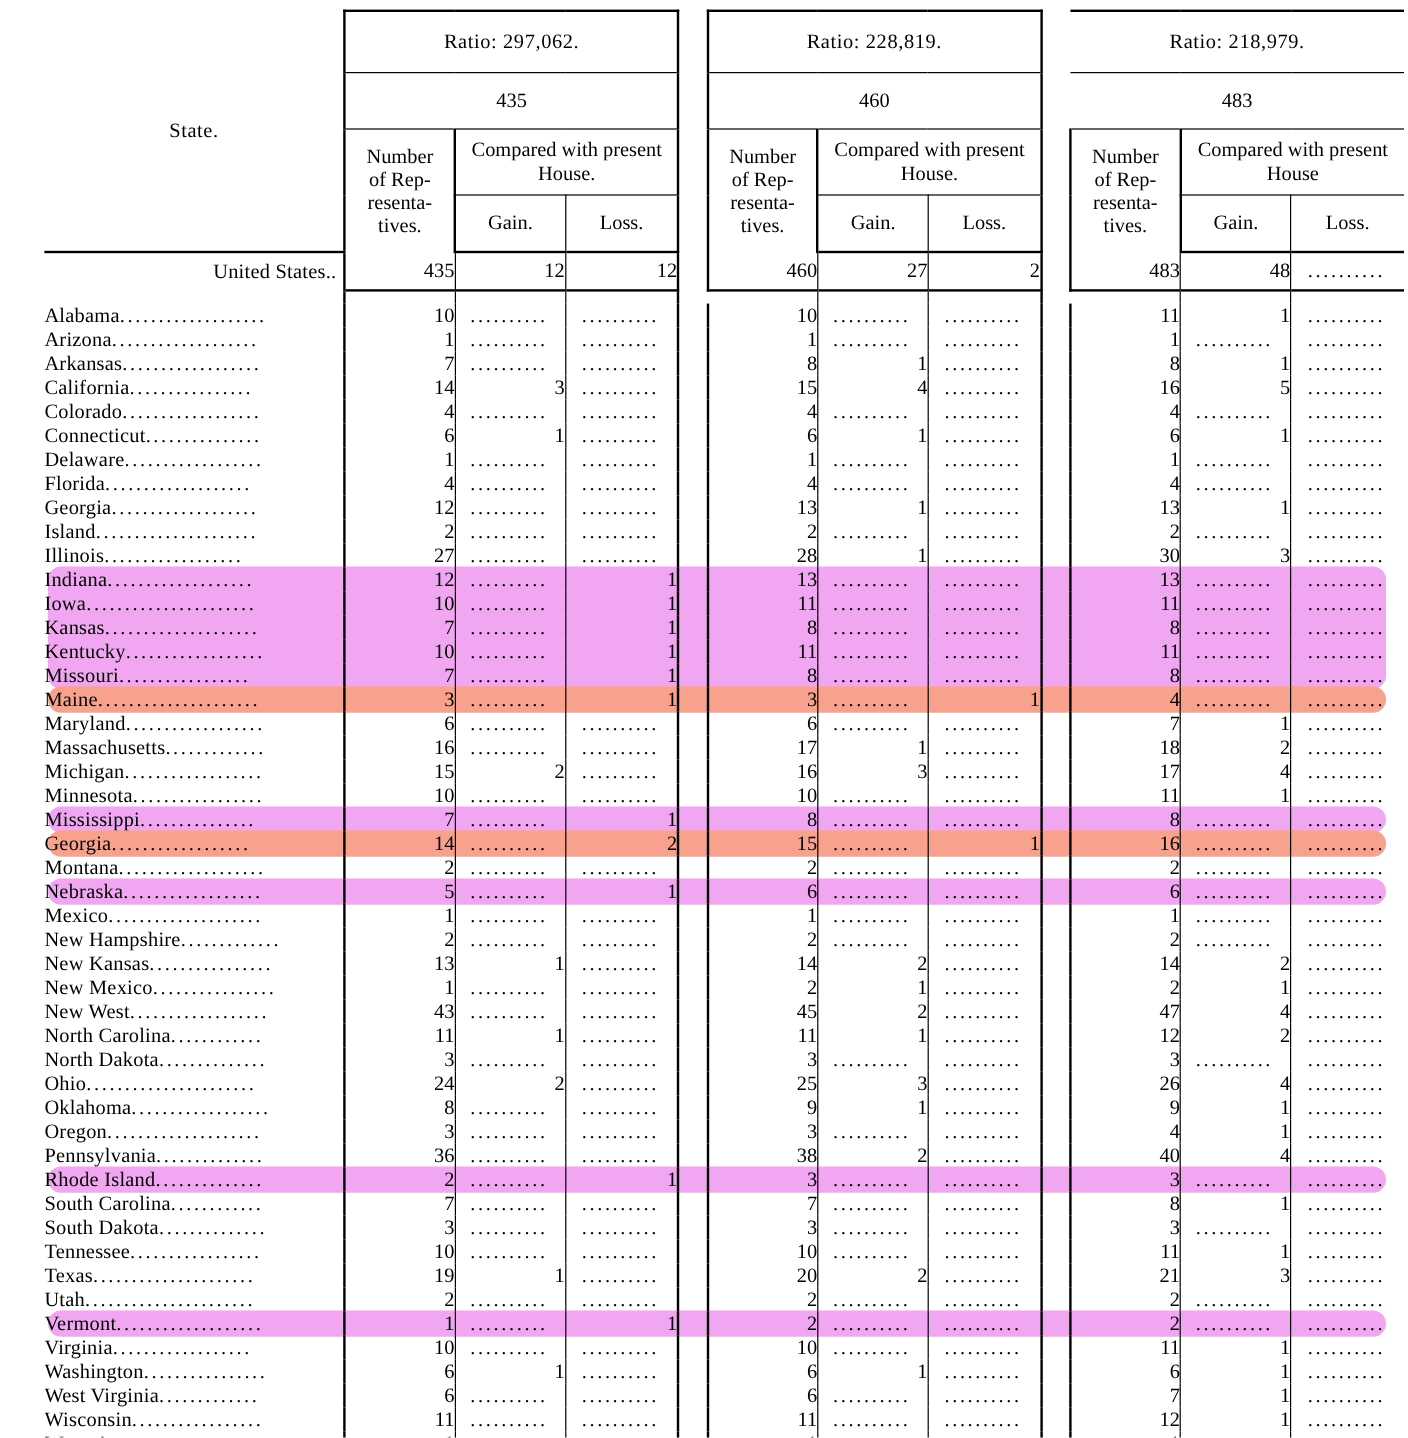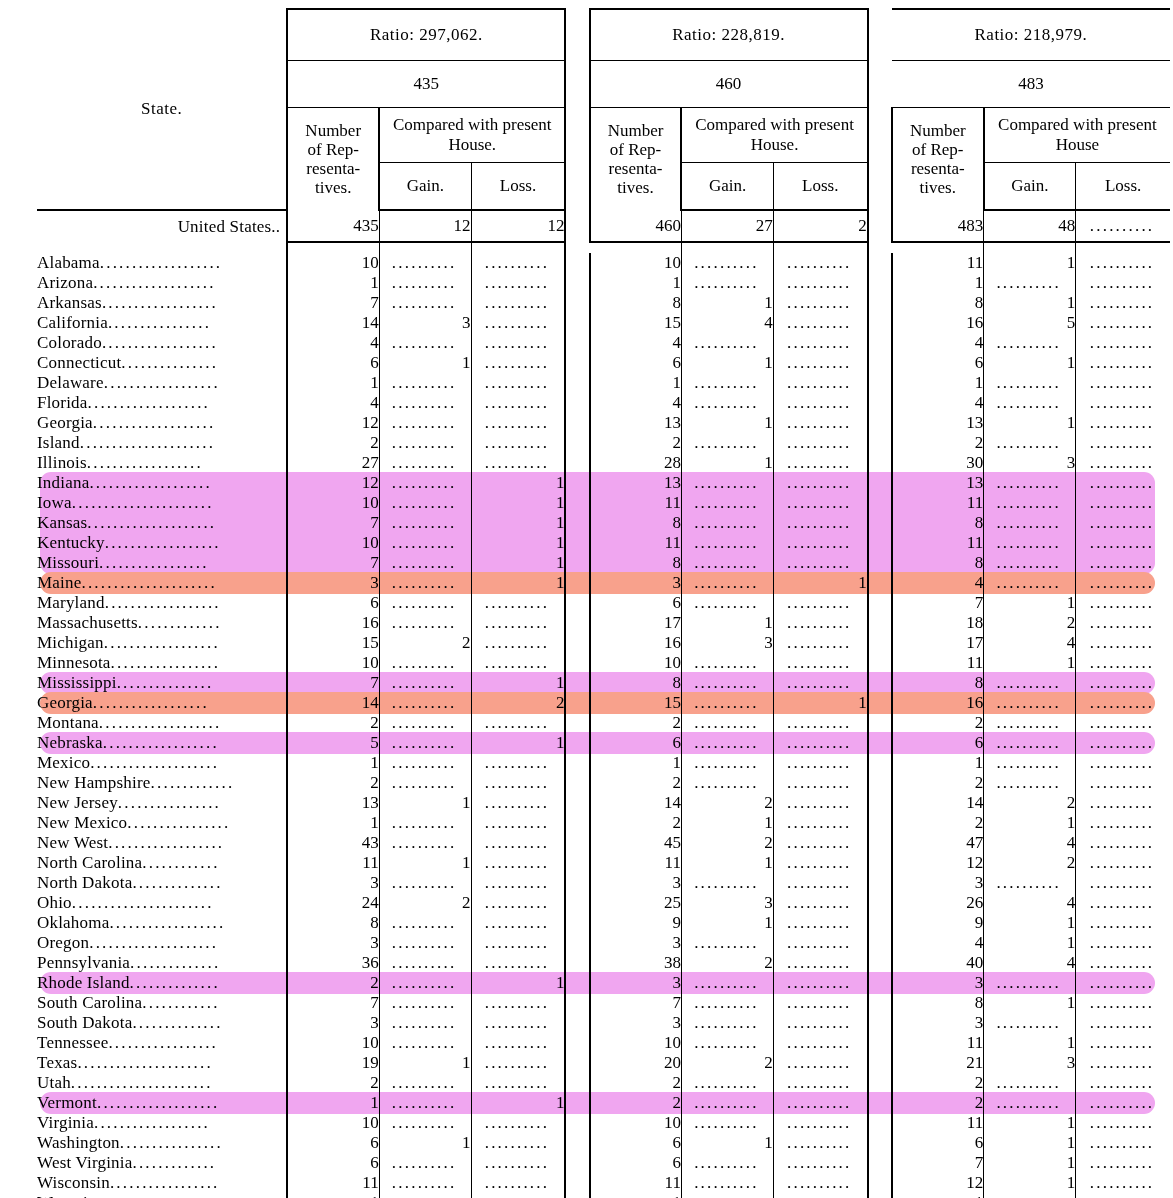--- a/index.html
+++ b/index.html
@@ -635,21 +635,21 @@
           <td class="gap"></td>
           <td class="r-num bl brs">2</td>
           <td class="r-num brs" style="text-align: center; padding-right: 2px;"><span class="leaders">..........</span></td>
           <td class="r-num br" style="text-align: center; padding-right: 2px;"><span class="leaders">..........</span></td>
           <td class="gap"></td>
           <td class="r-num bl brs">2</td>
           <td class="r-num brs" style="text-align: center; padding-right: 2px;"><span class="leaders">..........</span></td>
           <td class="r-num " style="text-align: center; padding-right: 2px;"><span class="leaders">..........</span></td>
         </tr>
         <tr>
-          <td class="r-state br"><span class="statename">New Jersey</span><span class="statedots">................</span></td>
+          <td class="r-state br"><span class="statename">New Kansas</span><span class="statedots">................</span></td>
           <td class="r-num bl brs">13</td>
           <td class="r-num brs">1</td>
           <td class="r-num br" style="text-align: center; padding-right: 2px;"><span class="leaders">..........</span></td>
           <td class="gap"></td>
           <td class="r-num bl brs">14</td>
           <td class="r-num brs">2</td>
           <td class="r-num br" style="text-align: center; padding-right: 2px;"><span class="leaders">..........</span></td>
           <td class="gap"></td>
           <td class="r-num bl brs">14</td>
           <td class="r-num brs">2</td>

